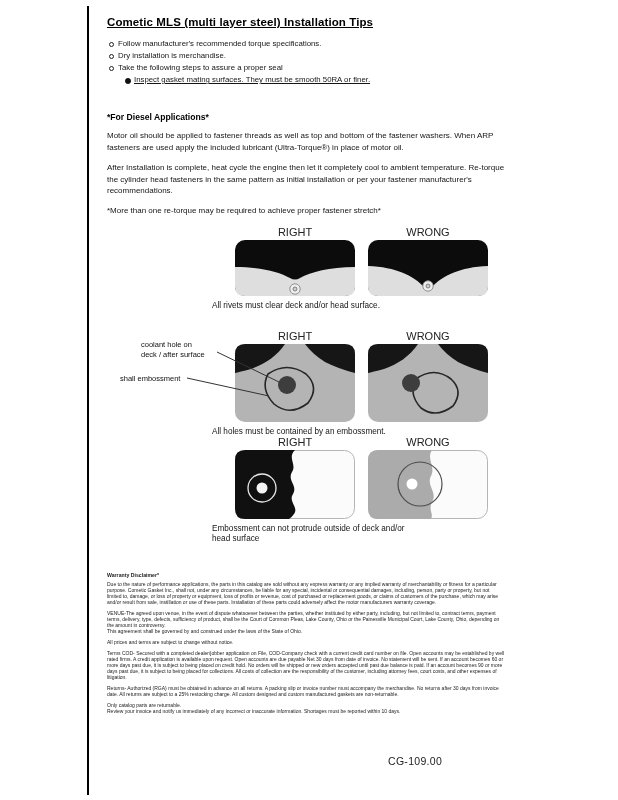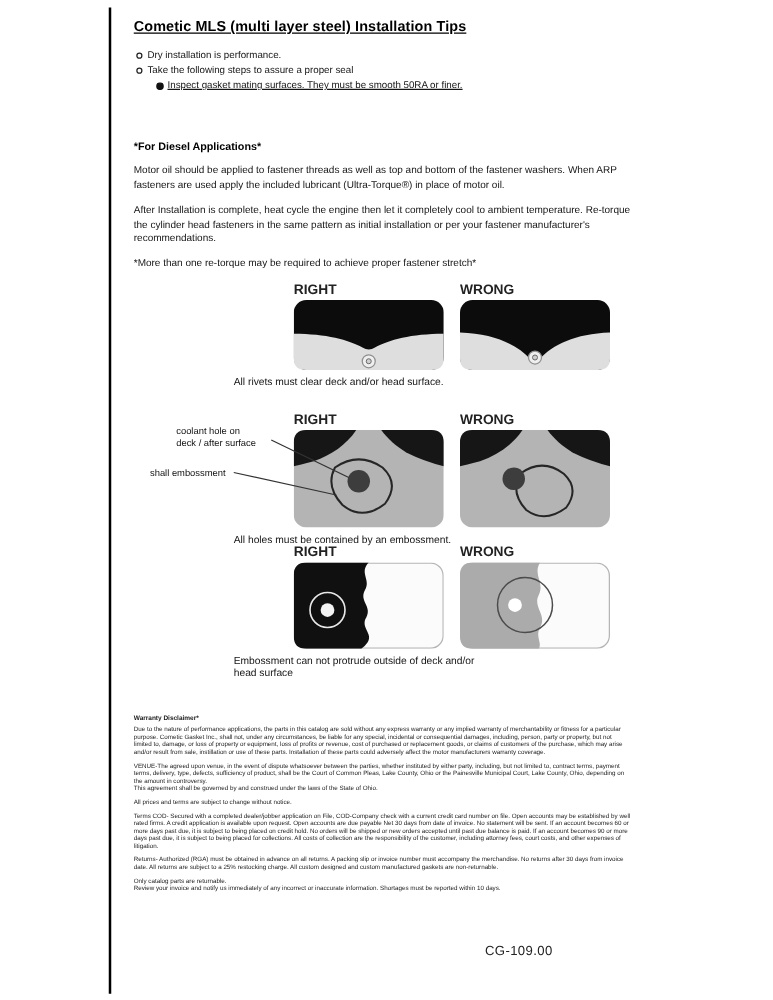--- a/index.html
+++ b/index.html
@@ -24,25 +24,25 @@
   .para1 { top:130px; }
   .para2 { top:162px; }
   .para3 { top:205px; }
 
   .diagrams { position:absolute; top:226px; left:0; width:405px; height:335px; }
   .drow { position:absolute; left:0; width:405px; }
   .row1 { top:0; }
   .row2 { top:104px; height:112px; }
   .row3 { top:210px; }
   .dlabels { display:flex; margin-left:128px; width:253px; }
-  .dlabel { flex:0 0 120px; text-align:left; font-size:11px; color:#222;font-weight:bold; }
+  .dlabel { flex:0 0 120px; text-align:center; font-size:11px; color:#222; }
   .dlabel + .dlabel { margin-left:13px; }
   .dimgs { display:flex; margin-left:128px; width:253px; margin-top:2px; }
   .dimgs svg + svg { margin-left:13px; }
-  .dcaption { margin-left:80px; margin-top:5px; font-size:8.2px; line-height:10px; color:#151515; }
+  .dcaption { margin-left:105px; margin-top:5px; font-size:8.2px; line-height:10px; color:#151515; }
   .row3 .dcaption { width:195px; }
   .callout { position:absolute; font-size:7.5px; line-height:9.5px; color:#111; }
   .callout-hole { left:34px; top:10px; width:88px; white-space:pre-line; }
   .callout-emb  { left:13px; top:44px; }
   .leader-overlay { position:absolute; left:0; top:0; width:405px; height:112px; pointer-events:none; }
 
   .warranty { position:absolute; top:572px; left:0; width:398px; font-size:5px; line-height:6px; color:#222; }
   .w-head { font-weight:bold; margin-bottom:3px; font-size:5.2px; }
   .w-para { margin-bottom:5px; white-space:pre-line; }
 
@@ -52,21 +52,22 @@
 <body>
 
 <div class="page">
   <div class="left-rule"></div>
 
   <div class="content">
 
     <h1 class="title">Cometic MLS (multi layer steel) Installation Tips</h1>
 
     <div class="bullets">
-      <div class="bullet"><span>Dry installation is performance.</span></div>
+      <div class="bullet"><span>Follow manufacturer's recommended torque specifications.</span></div>
+      <div class="bullet"><span>Dry installation is merchandise.</span></div>
       <div class="bullet"><span>Take the following steps to assure a proper seal</span></div>
       <div class="bullet sub"><span>Inspect gasket mating surfaces.  They must be smooth 50RA or finer.</span></div>
     </div>
 
     <h2 class="diesel-heading">*For Diesel Applications*</h2>
     <p class="body para1">Motor oil should be applied to fastener threads as well as top and bottom of the fastener washers. When ARP fasteners are used apply the included lubricant (Ultra-Torque®) in place of motor oil.</p>
     <p class="body para3">*More than one re-torque may be required to achieve proper fastener stretch*</p>
     <p class="body para2">After Installation is complete, heat cycle the engine then let it completely cool to ambient temperature. Re-torque the cylinder head fasteners in the same pattern as initial installation or per your fastener manufacturer's recommendations.</p>
 
     <div class="diagrams">

